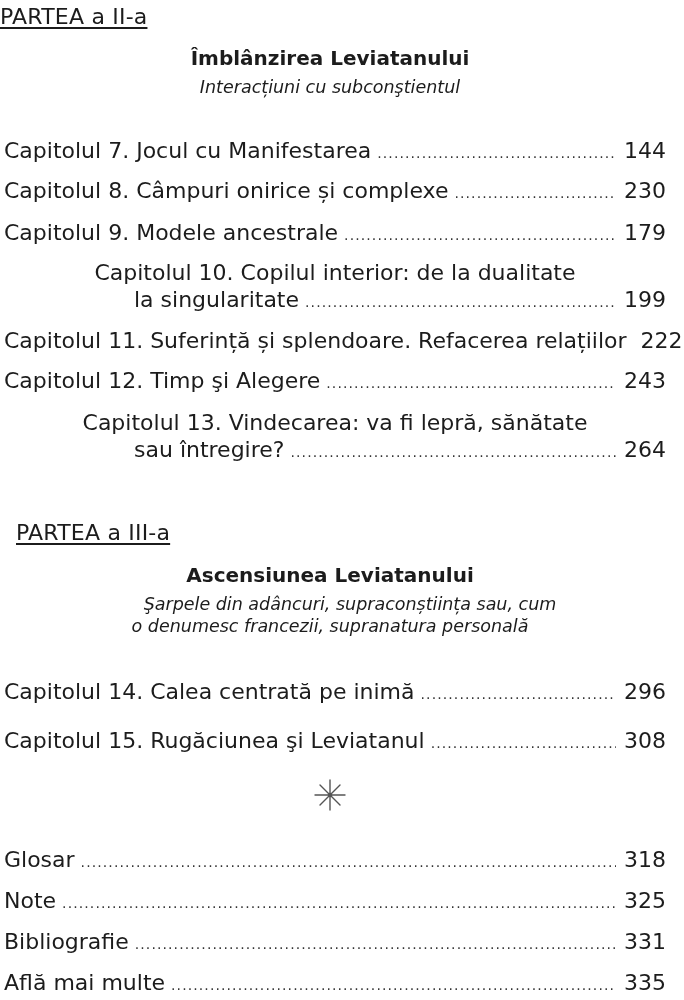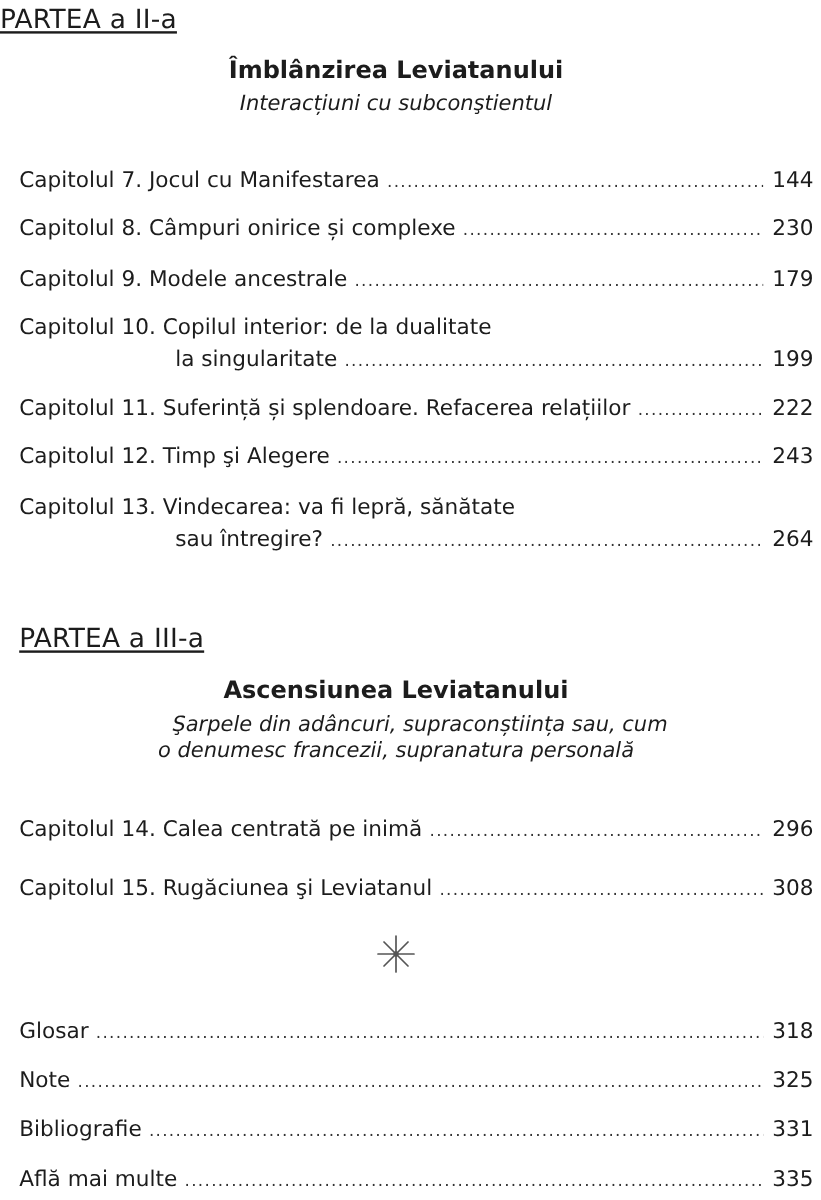--- a/index.html
+++ b/index.html
@@ -37,23 +37,23 @@
     }
     .part-subtitle {
       left: 0; width: 660px;
       text-align: center;
       font-size: 17.5px;
       font-style: italic;
       line-height: 22px;
     }
 
     .toc-row {
-      left: 16px;
+      left: 4px;
       width: 662px;
-      font-size: 18px;
+      font-size: 22px;
       line-height: 27px;
     }
     .toc-line {
       display: flex;
       align-items: baseline;
       white-space: nowrap;
     }
     .toc-title-text {
       flex: 0 0 auto;
       padding-right: 6px;
@@ -68,20 +68,21 @@
     .toc-dots::before {
       content: "....................................................................................................................................................................................................................................................";
     }
     .toc-page {
       flex: 0 0 auto;
       padding-left: 8px;
       text-align: right;
     }
     .toc-first {
       white-space: nowrap;
+      text-align: center;
     }
     .indent {
       padding-left: 130px;
     }
 
     .separator {
       left: 312px;
       width: 36px;
       height: 36px;
     }

